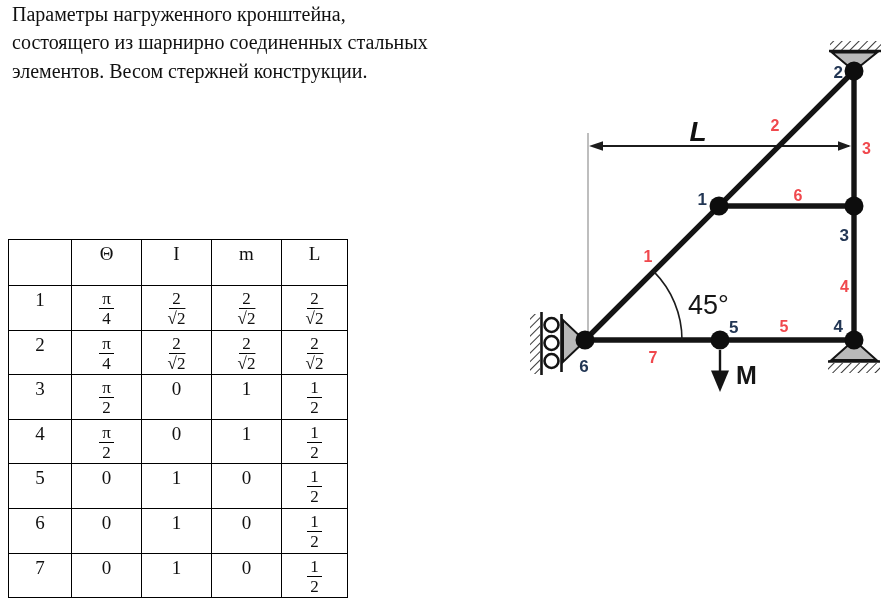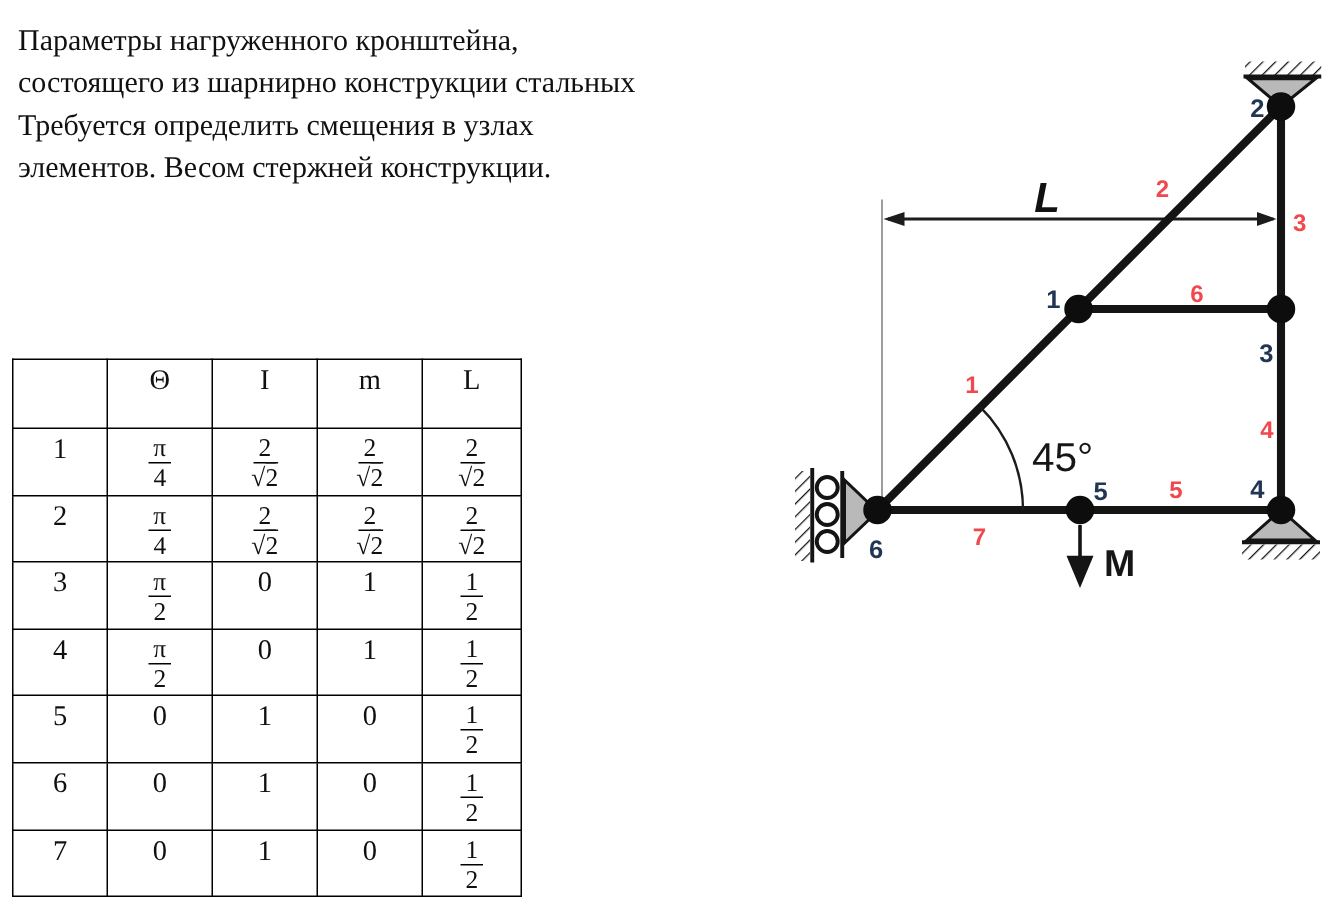--- a/index.html
+++ b/index.html
@@ -2,21 +2,21 @@
 <html><head>
 <meta charset="utf-8">
 <style>
   html,body{margin:0;padding:0;}
   body{
     width:881px;height:611px;position:relative;background:#ffffff;
     overflow:hidden;font-family:"Liberation Serif",serif;
   }
   
   .problem-text{
-    position:absolute;left:12px;top:13px;width:470px;
+    position:absolute;left:12px;top:0;width:470px;
     font-size:20px;line-height:28.4px;color:#101010;
   }
   
   table.params{
     position:absolute;left:8px;top:239px;border-collapse:collapse;
     font-size:19px;color:#101010;table-layout:fixed;
   }
   table.params th,table.params td{
     border:1.7px solid #000;text-align:center;vertical-align:top;
     padding:3px 0 0 0;font-weight:400;
@@ -44,22 +44,21 @@
   .elbl{font:700 16px "Liberation Sans",sans-serif;fill:#f0484d;}
   .dimlbl{font:italic 600 28px "Liberation Sans",sans-serif;fill:#111;}
   .anglbl{font:400 27px "Liberation Sans",sans-serif;fill:#161616;}
   .flbl{font:600 25px "Liberation Sans",sans-serif;fill:#161616;}
 </style>
 </head>
 <body>
 
 <div class="problem-text">
   <div>Параметры нагруженного кронштейна,</div>
-  <div>состоящего из шарнирно конструкции стальных</div>
-  <div>Требуется определить смещения в узлах</div>
+  <div>состоящего из шарнирно соединенных стальных</div>
   <div>элементов. Весом стержней конструкции.</div>
 </div>
 
 <table class="params">
   <colgroup>
     <col class="c0">
       <col class="c1">
       <col class="c2">
       <col class="c3">
       <col class="c4">

